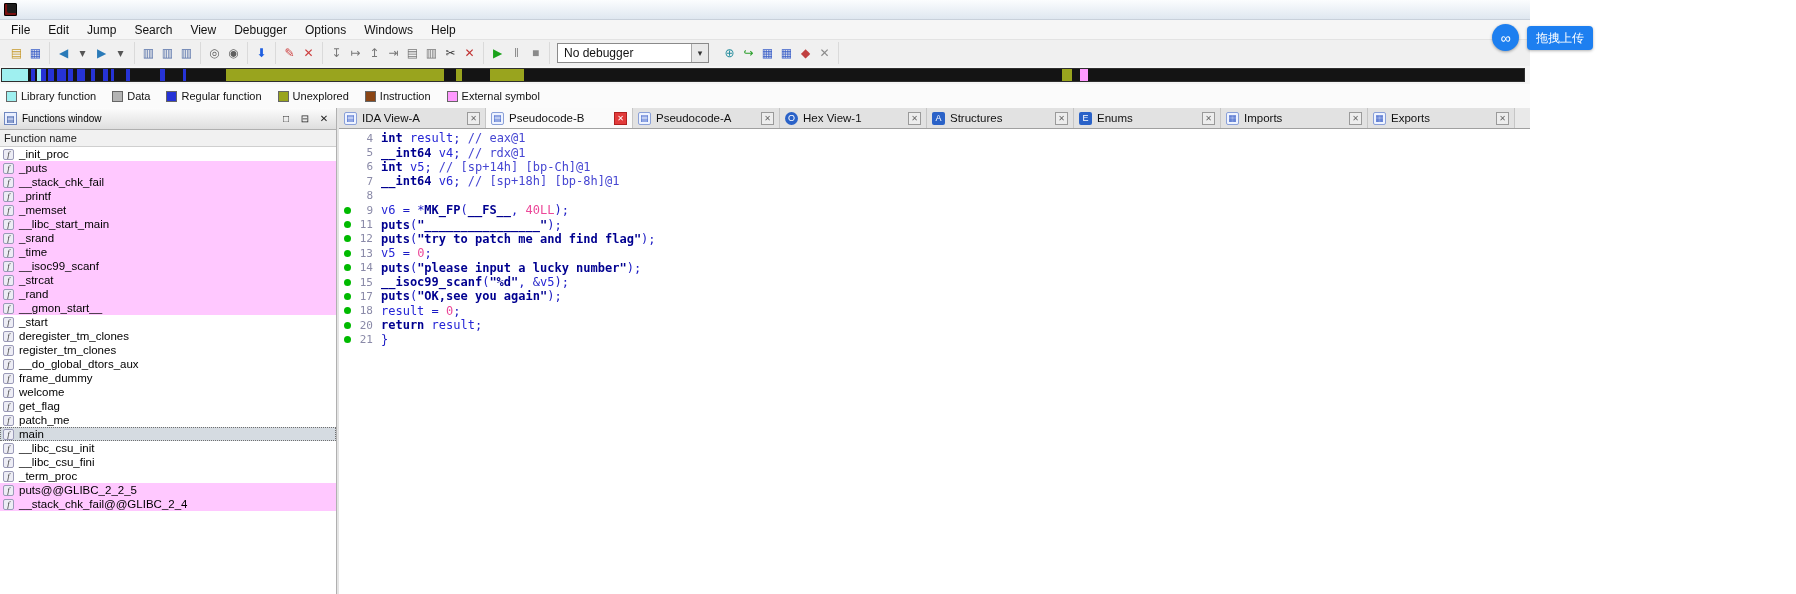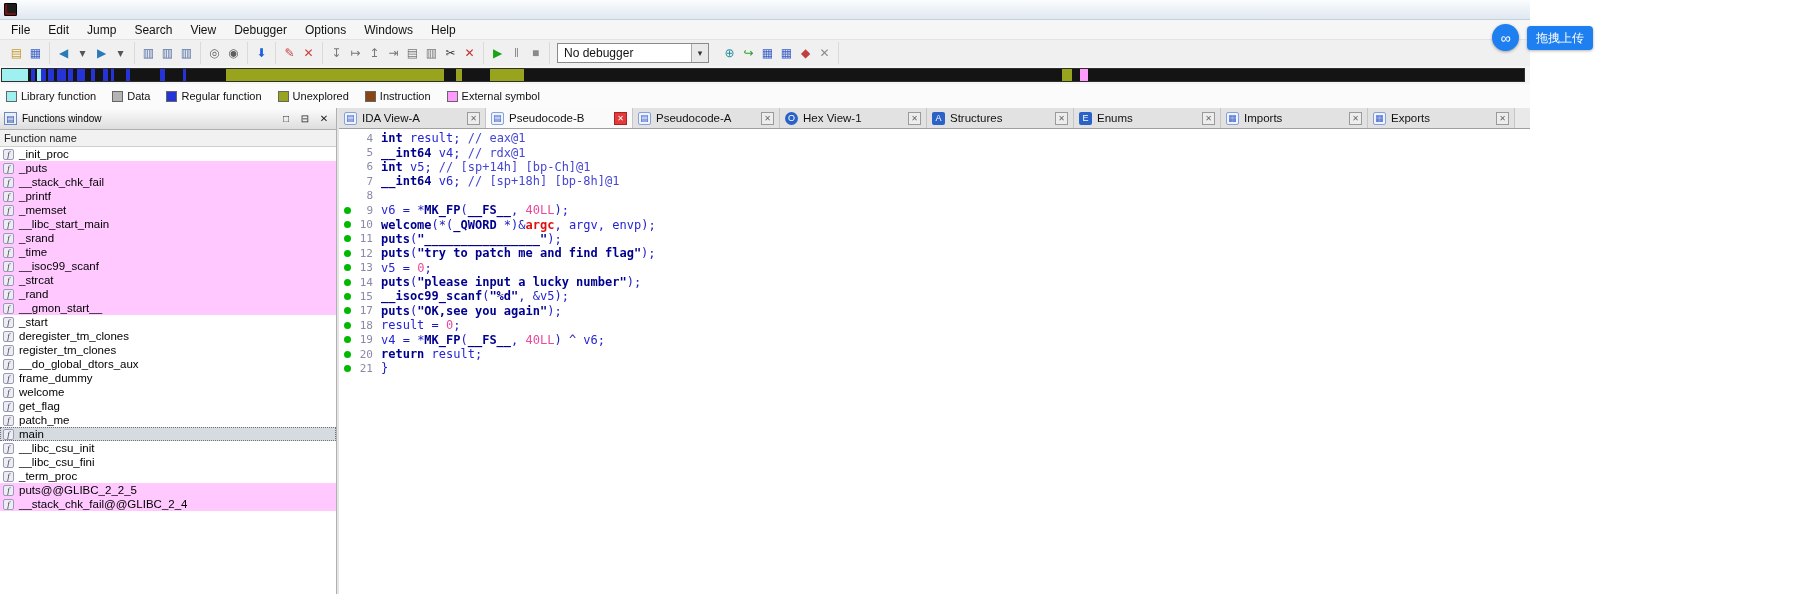--- a/index.html
+++ b/index.html
@@ -453,27 +453,20 @@
             <div class="gutter">
               <div class="dot" style="background: rgb(0, 186, 0);"></div>
             </div>
             <div class="lnum">9</div>
             <div class="ltext"><span class="v">v6</span><span class="p"> = *</span><span class="f">MK_FP</span><span class="p">(</span><span class="k">__FS__</span><span class="p">, </span><span class="m">40LL</span><span class="p">);</span></div>
           </div>
           <div class="code-line">
             <div class="gutter">
               <div class="dot" style="background: rgb(0, 186, 0);"></div>
             </div>
-            <div class="lnum">10</div>
-            <div class="ltext"><span class="f">welcome</span><span class="p">(*(</span><span class="k">_QWORD</span><span class="p"> *)&amp;</span><span class="r">argc</span><span class="p">, </span><span class="v">argv</span><span class="p">, </span><span class="v">envp</span><span class="p">);</span></div>
-          </div>
-          <div class="code-line">
-            <div class="gutter">
-              <div class="dot" style="background: rgb(0, 186, 0);"></div>
-            </div>
             <div class="lnum">11</div>
             <div class="ltext"><span class="f">puts</span><span class="p">(</span><span class="s">"________________"</span><span class="p">);</span></div>
           </div>
           <div class="code-line">
             <div class="gutter">
               <div class="dot" style="background: rgb(0, 186, 0);"></div>
             </div>
             <div class="lnum">12</div>
             <div class="ltext"><span class="f">puts</span><span class="p">(</span><span class="s">"try to patch me and find flag"</span><span class="p">);</span></div>
           </div>
@@ -509,27 +502,20 @@
             <div class="gutter">
               <div class="dot" style="background: rgb(0, 186, 0);"></div>
             </div>
             <div class="lnum">18</div>
             <div class="ltext"><span class="v">result</span><span class="p"> = </span><span class="m">0</span><span class="p">;</span></div>
           </div>
           <div class="code-line">
             <div class="gutter">
               <div class="dot" style="background: rgb(0, 186, 0);"></div>
             </div>
-            <div class="lnum">19</div>
-            <div class="ltext"><span class="v">v4</span><span class="p"> = *</span><span class="f">MK_FP</span><span class="p">(</span><span class="k">__FS__</span><span class="p">, </span><span class="m">40LL</span><span class="p">) ^ </span><span class="v">v6</span><span class="p">;</span></div>
-          </div>
-          <div class="code-line">
-            <div class="gutter">
-              <div class="dot" style="background: rgb(0, 186, 0);"></div>
-            </div>
             <div class="lnum">20</div>
             <div class="ltext"><span class="k">return</span><span class="p"> </span><span class="v">result</span><span class="p">;</span></div>
           </div>
           <div class="code-line">
             <div class="gutter">
               <div class="dot" style="background: rgb(0, 186, 0);"></div>
             </div>
             <div class="lnum">21</div>
             <div class="ltext"><span class="p">}</span></div>
           </div>

